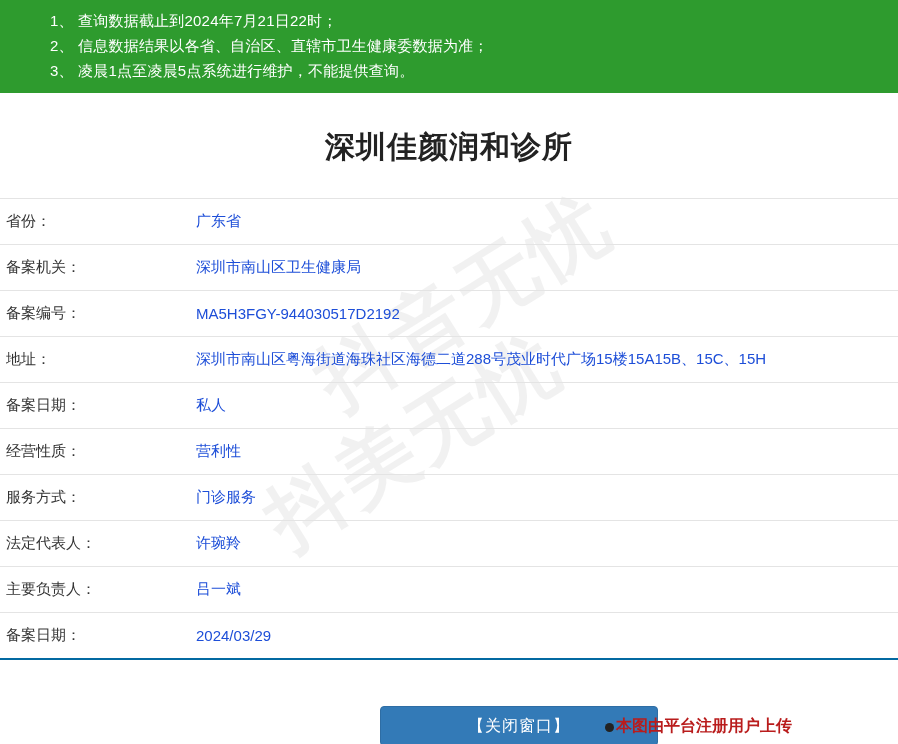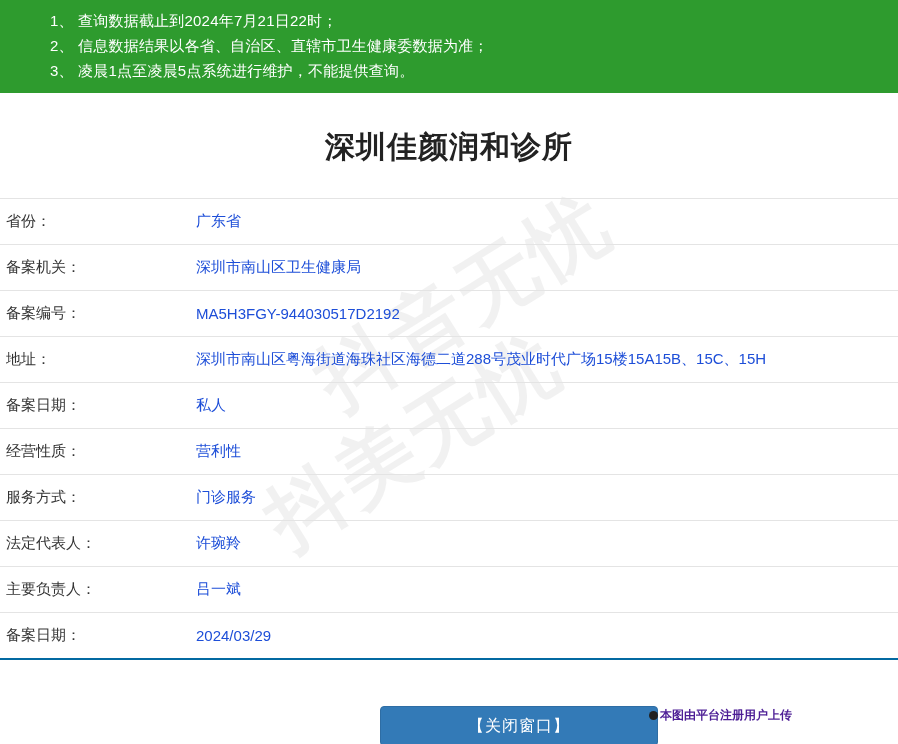--- a/index.html
+++ b/index.html
@@ -120,24 +120,24 @@
     font-family: "Liberation Sans", sans-serif;
     text-align: center;
     line-height: 38px;
     cursor: pointer;
     box-sizing: border-box;
     letter-spacing: 1px;
   }
   .upload-mark {
     position: absolute;
     right: 4px;
-    bottom: 20px;
-    font-size: 12px;
+    bottom: 7px;
+    font-size: 16px;
     font-weight: bold;
-    color: #4c1d95;
+    color: #b91c1c;
     white-space: nowrap;
   }
   .upload-dot {
     display: inline-block;
     width: 9px;
     height: 9px;
     border-radius: 50%;
     background: #222222;
     margin-right: 2px;
     vertical-align: -1px;

